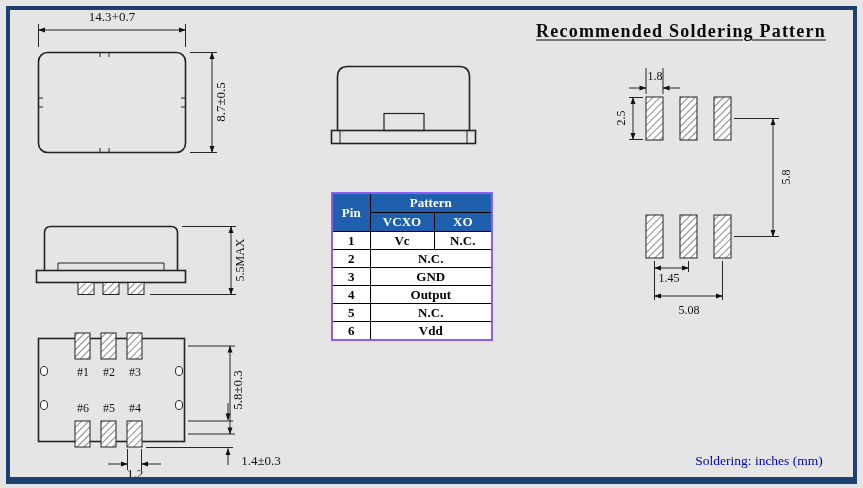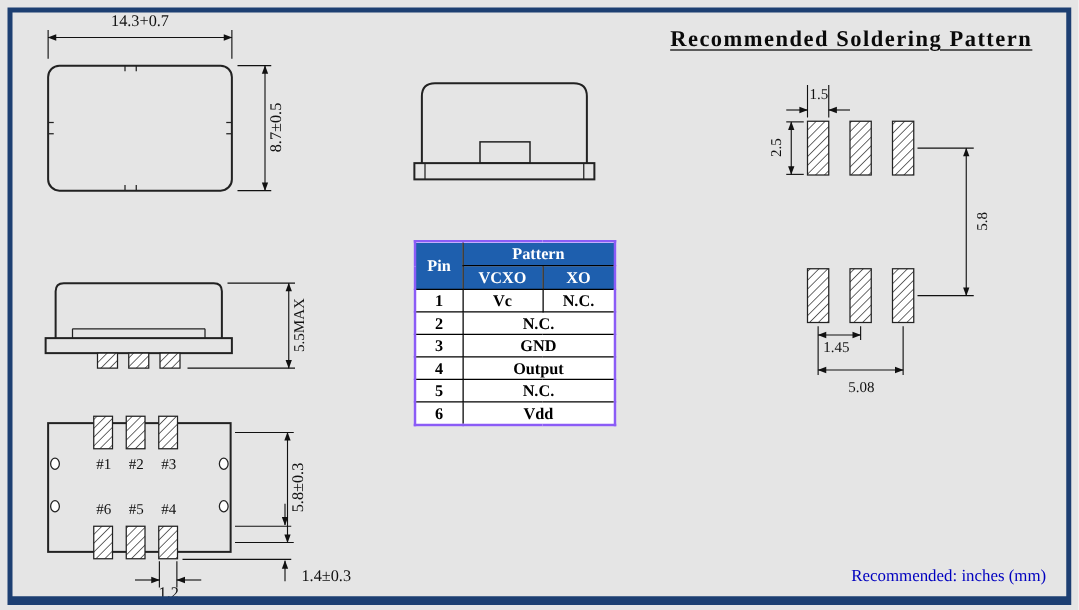--- a/index.html
+++ b/index.html
@@ -176,21 +176,21 @@
   <div class="lbl" style="left:135px; top:455px;margin-top:19px;">1.2</div>
   <div class="lbl" style="left:261px; top:461px;">1.4±0.3</div>
 
   <div class="lbl s" style="left:83px;  top:372px;">#1</div>
   <div class="lbl s" style="left:109px; top:372px;">#2</div>
   <div class="lbl s" style="left:135px; top:372px;">#3</div>
   <div class="lbl s" style="left:83px;  top:408px;">#6</div>
   <div class="lbl s" style="left:109px; top:408px;">#5</div>
   <div class="lbl s" style="left:135px; top:408px;">#4</div>
 
-  <div class="lbl s" style="left:655px; top:76px;">1.5</div>
+  <div class="lbl s" style="left:655px; top:76px;">1.8</div>
   <div class="lbl v s" style="left:621px; top:118px;">2.5</div>
   <div class="lbl v s" style="left:786px; top:177px;">5.8</div>
   <div class="lbl s" style="left:669px; top:278px;">1.45</div>
   <div class="lbl s" style="left:689px; top:310px;">5.08</div>
 
   <table class="pin-table">
     <colgroup>
         <col style="width:38px">
         <col style="width:64px">
         <col style="width:58px">
@@ -225,16 +225,16 @@
         <td>5</td>
         <td colspan="2">N.C.</td>
       </tr>
       <tr>
         <td>6</td>
         <td colspan="2">Vdd</td>
       </tr>
     </tbody>
   </table>
 
-  <div class="footer-note">Recommended: inches (mm)</div>
+  <div class="footer-note">Soldering: inches (mm)</div>
 
   <div class="frame"></div>
 </div>
 
 </body></html>

